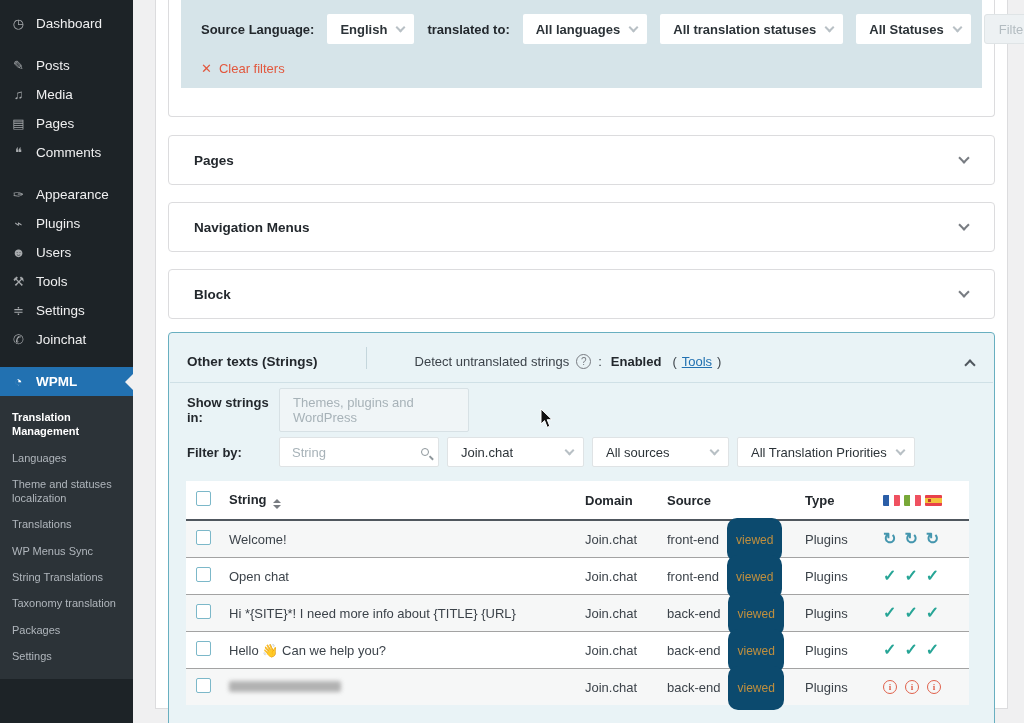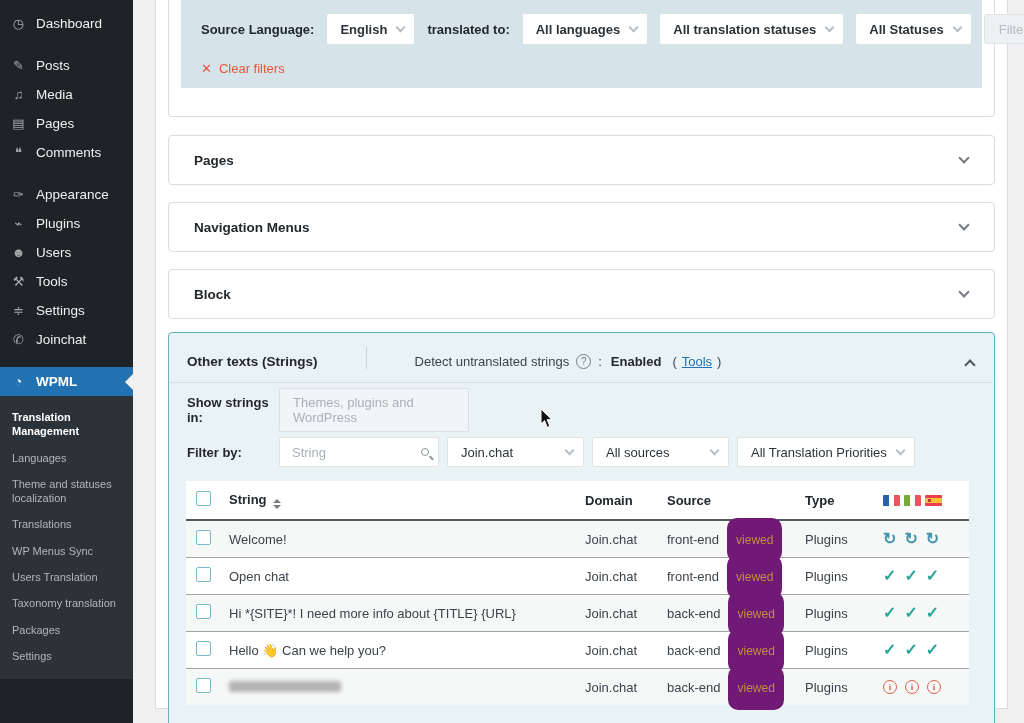--- a/index.html
+++ b/index.html
@@ -76,21 +76,21 @@
   .sort { display:inline-flex; flex-direction:column; gap:2px; margin-left:6px; vertical-align:1px; cursor:pointer; }
   .sort i { width:0; height:0; border-left:4px solid transparent; border-right:4px solid transparent; display:block; }
   .sort .up { border-bottom:4px solid #787c82; }
   .sort .dn { border-top:4px solid #787c82; }
   .flags { display:flex; gap:4px; align-items:center; }
   .flag { width:17px; height:11px; display:inline-block; border-radius:1px; }
   .flag-fr { background:linear-gradient(90deg,#2b5ea7 33%,#fff 33% 66%,#ef5160 66%); }
   .flag-it { background:linear-gradient(90deg,#78a838 33%,#fff 33% 66%,#ef5160 66%); }
   .flag-es { background:linear-gradient(180deg,#e8414b 25%,#f3c23c 25% 75%,#e8414b 75%); position:relative; }
   .flag-es:after { content:''; position:absolute; left:3px; top:4px; width:3px; height:3px; background:#c0392b; }
-  .badge { background:#701a75; color:#c08f3e; border-radius:10px; padding:15px 9px; font-size:12px; margin-left:8px; white-space:nowrap; }
+  .badge { background:#0c4a6e; color:#c08f3e; border-radius:10px; padding:15px 9px; font-size:12px; margin-left:8px; white-space:nowrap; }
   .status-cell { display:flex; gap:8px; align-items:center; }
   .st-sync { color:#4496ae; font-size:16px; font-weight:bold; line-height:1; cursor:pointer; }
   .st-check { color:#27a596; font-size:16px; font-weight:bold; line-height:1; cursor:pointer; }
   .warn-circle { width:14px; height:14px; border:1.5px solid #e0604a; border-radius:50%; color:#e0604a; font-size:9px; font-weight:bold; display:inline-flex; align-items:center; justify-content:center; cursor:pointer; font-family:"Liberation Serif",serif; }
   .blur-bar { display:inline-block; width:112px; height:11px; background:#9b9b9b; border-radius:2px; filter:blur(2px); opacity:.75; }
   .src-text { white-space:nowrap; }
 
   
   .cursor { position:absolute; left:540px; top:408px; z-index:50; pointer-events:none; }
 </style>
@@ -163,21 +163,21 @@
   <div class="submenu-item active">Translation Management</div>
 
   <div class="submenu-item">Languages</div>
 
   <div class="submenu-item">Theme and statuses localization</div>
 
   <div class="submenu-item">Translations</div>
 
   <div class="submenu-item">WP Menus Sync</div>
 
-  <div class="submenu-item">Users Translation</div>
+  <div class="submenu-item">String Translations</div>
 
   <div class="submenu-item">Taxonomy translation</div>
 
   <div class="submenu-item">Packages</div>
 
   <div class="submenu-item">Settings</div>
 
 </div>
 
 </aside>

